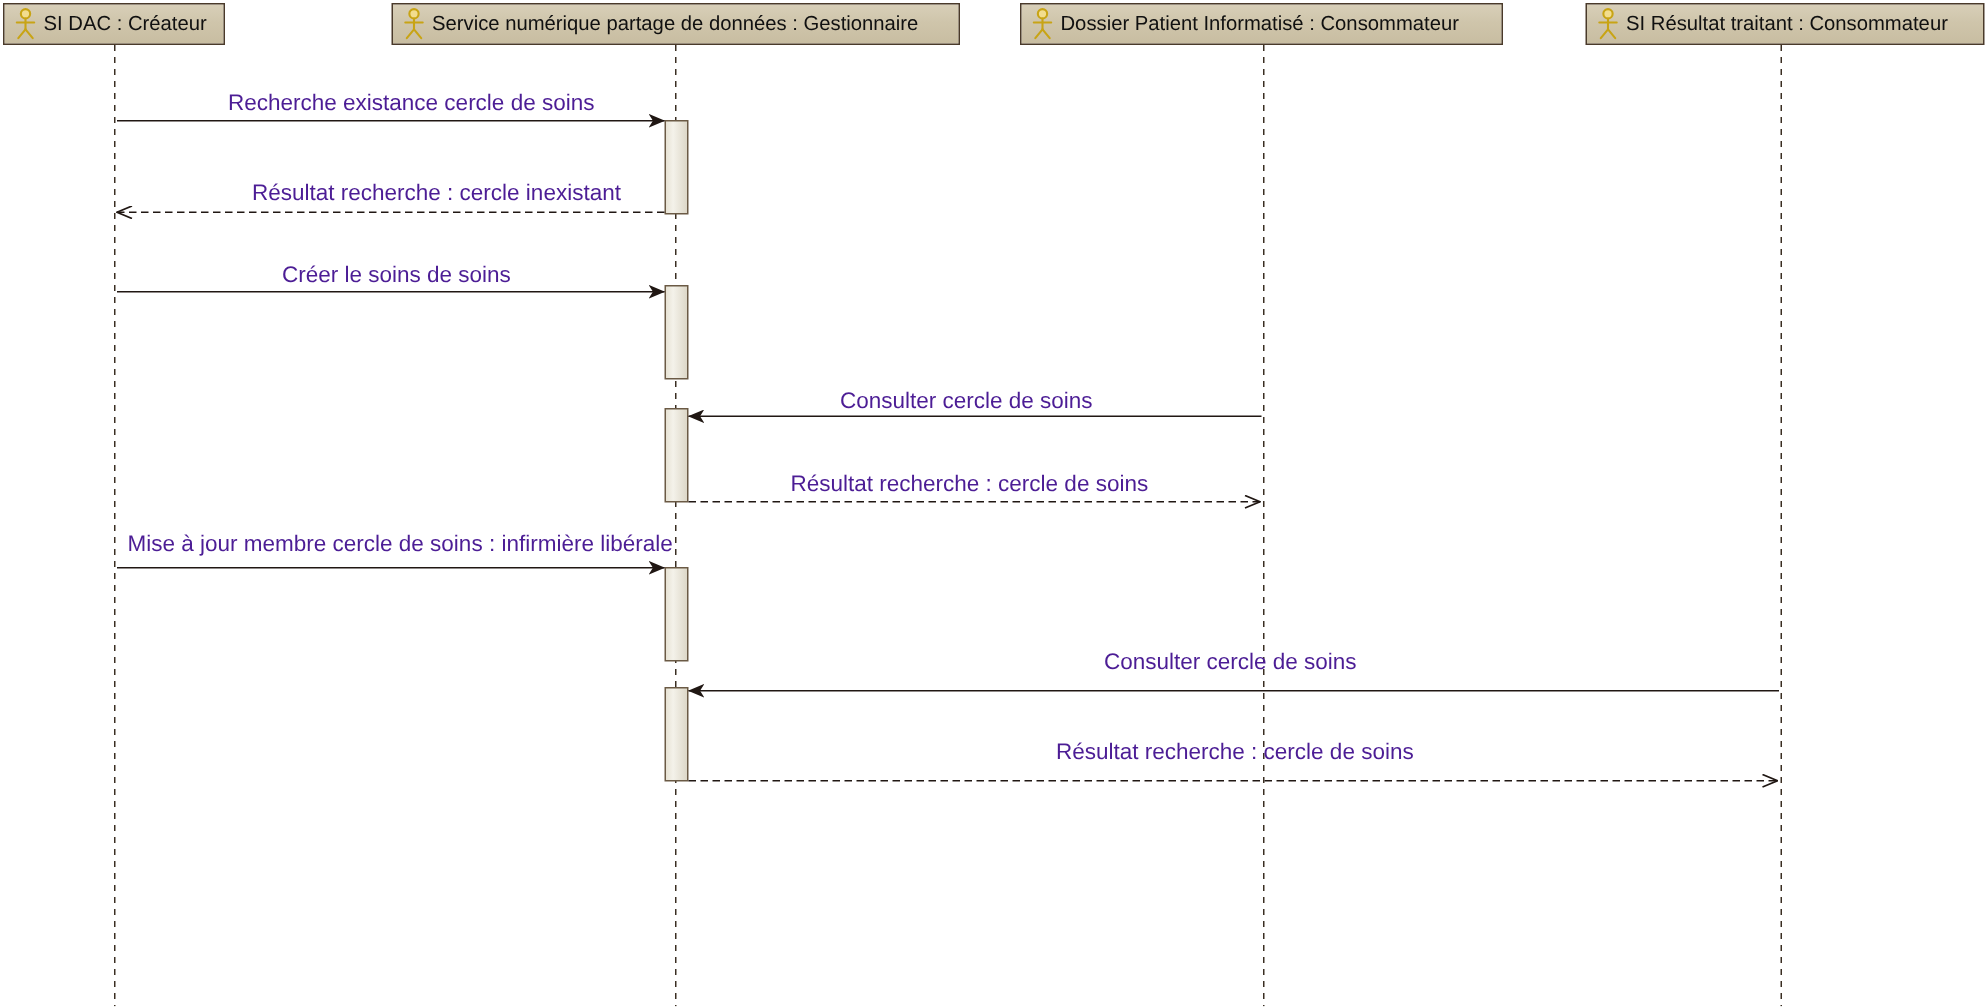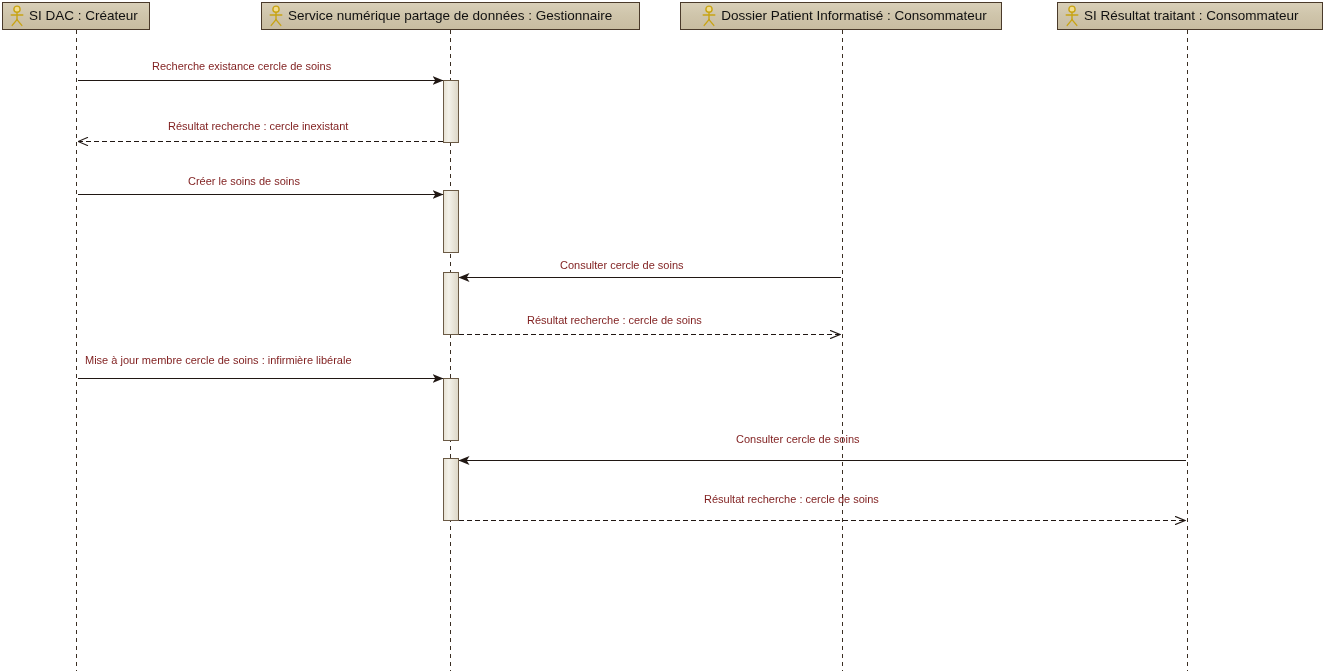--- a/index.html
+++ b/index.html
@@ -43,22 +43,22 @@
     margin-right: 4px;
   }
   .actor-label {
     font-size: 13.5px;
     color: #101010;
     white-space: nowrap;
     line-height: 1;
   }
   .msg-label {
     position: absolute;
-    font-size: 11px;
-    color: #7f1d1d;
+    font-size: 15px;
+    color: #4c1d95;
     white-space: nowrap;
     line-height: 1;
   }
 </style>
 </head>
 <body>
 
 <div id="canvas">
 
   <svg class="layer" viewBox="0 0 1325 671" xmlns="http://www.w3.org/2000/svg">
@@ -119,21 +119,21 @@
           <g stroke="#c8a415" stroke-width="1.4" fill="none" stroke-linecap="round">
             <circle cx="8" cy="4.2" r="3.1" fill="#f2dd8e"></circle>
             <line x1="8" y1="7.4" x2="8" y2="14.6"></line>
             <line x1="2.2" y1="10" x2="13.8" y2="10"></line>
             <line x1="8" y1="14.6" x2="3.2" y2="20.4"></line>
             <line x1="8" y1="14.6" x2="12.8" y2="20.4"></line>
           </g>
         </svg>
         <span class="actor-label">Service numérique partage de données : Gestionnaire</span>
       </div>
-      <div class="actor-box" style="left: 680px; top: 2px; width: 322px; justify-content: center;">
+      <div class="actor-box" style="left: 680px; top: 2px; width: 322px;">
         <svg class="actor-icon" viewBox="0 0 16 22">
           <g stroke="#c8a415" stroke-width="1.4" fill="none" stroke-linecap="round">
             <circle cx="8" cy="4.2" r="3.1" fill="#f2dd8e"></circle>
             <line x1="8" y1="7.4" x2="8" y2="14.6"></line>
             <line x1="2.2" y1="10" x2="13.8" y2="10"></line>
             <line x1="8" y1="14.6" x2="3.2" y2="20.4"></line>
             <line x1="8" y1="14.6" x2="12.8" y2="20.4"></line>
           </g>
         </svg>
         <span class="actor-label">Dossier Patient Informatisé : Consommateur</span>

